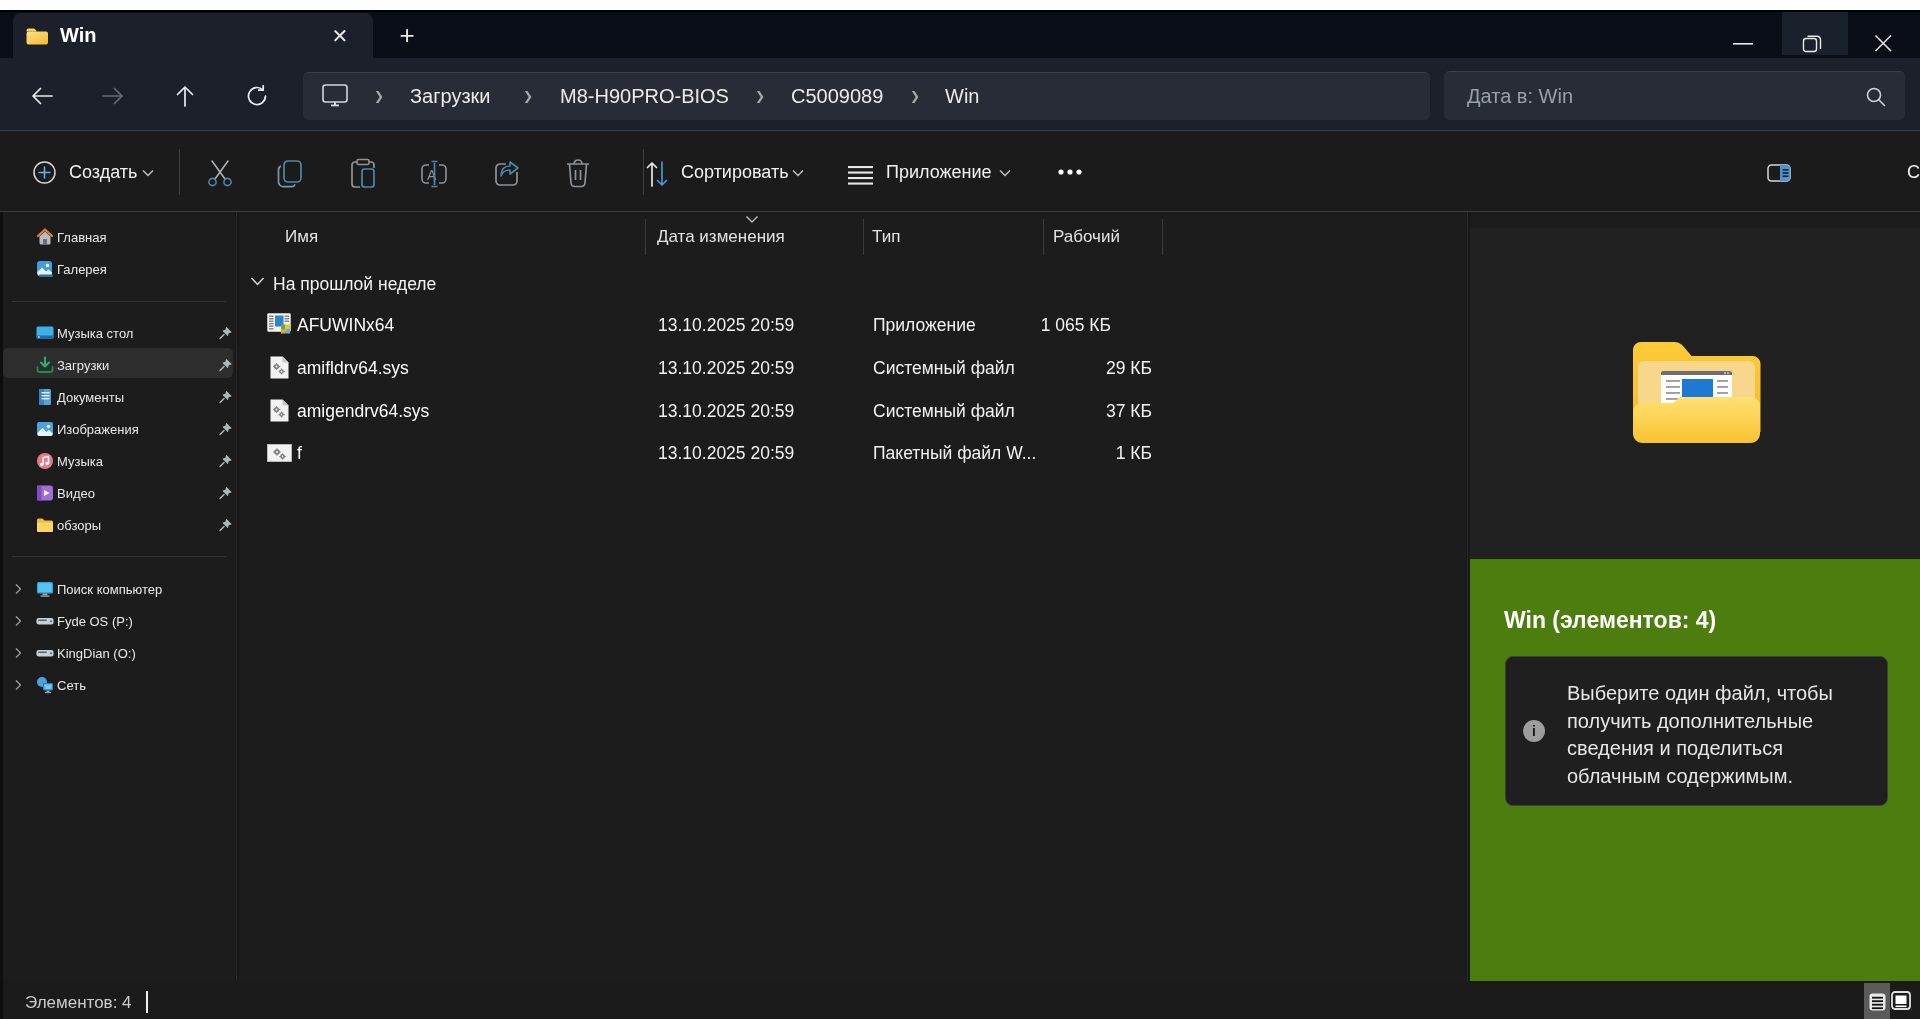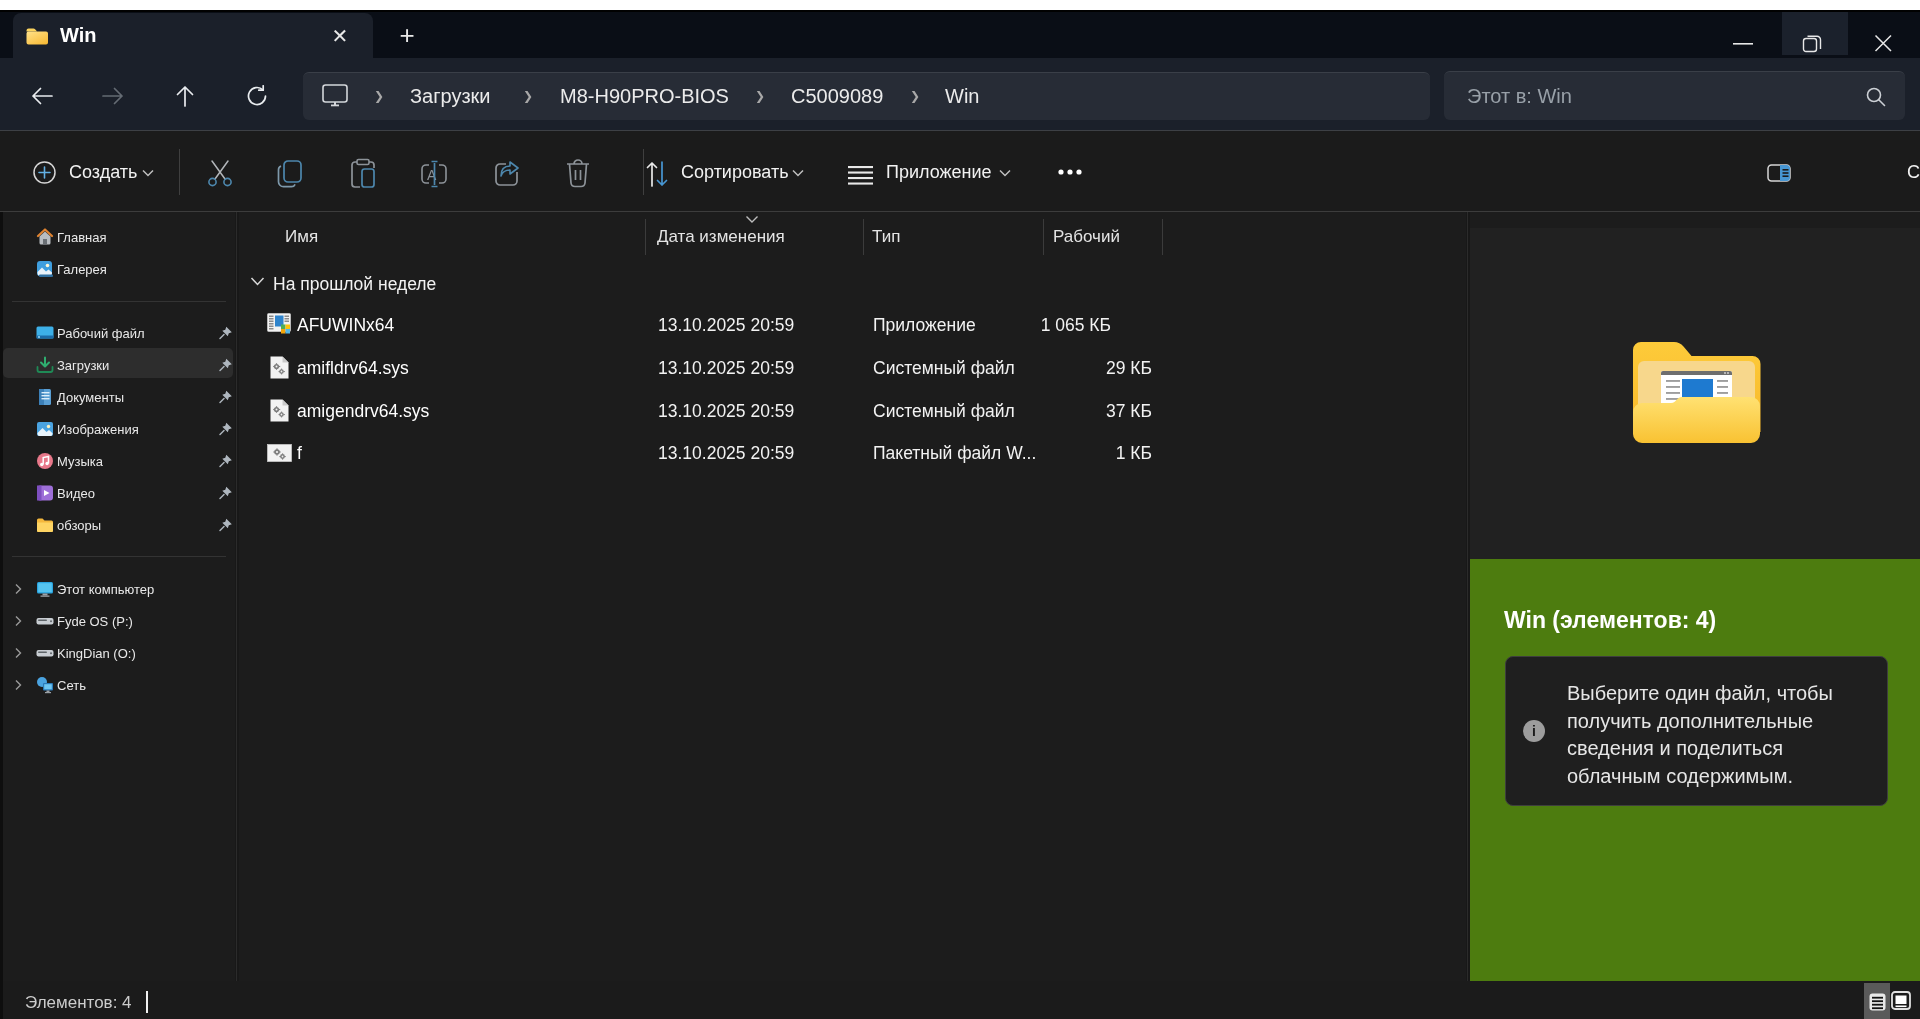--- a/index.html
+++ b/index.html
@@ -122,21 +122,21 @@
     </svg>
     <svg class="abs" style="left:175px;top:27px" width="20" height="22" viewBox="0 0 20 22">
       <path d="M10 21 V2 M2.5 9.5 L10 2 l7.5 7.5" stroke="#e9ecef" stroke-width="1.7" fill="none" stroke-linecap="round" stroke-linejoin="round"></path>
     </svg>
     <svg class="abs" style="left:246px;top:27px" width="22" height="22" viewBox="0 0 22 22">
       <path d="M19.5 11 a8.5 8.5 0 1 1 -2.6 -6.1" fill="none" stroke="#e9ecef" stroke-width="1.7" stroke-linecap="round"></path>
       <path d="M17.2 0.8 v4.4 h-4.4" fill="none" stroke="#e9ecef" stroke-width="1.7" stroke-linecap="round" stroke-linejoin="round"></path>
     </svg>
     <div id="addrbar" class="abs"></div>
     <div id="searchbar" class="abs">
-        <span class="ph">Этот в: Win</span>
+        <span class="ph">Дата в: Win</span>
       <svg class="abs" style="left:421px;top:14px" width="21" height="21" viewBox="0 0 21 21">
         <circle cx="9" cy="9" r="6.5" fill="none" stroke="#ccd0d5" stroke-width="1.6"></circle>
         <path d="M14 14 L19.5 19.5" stroke="#ccd0d5" stroke-width="1.6" stroke-linecap="round"></path>
       </svg>
     </div>
     <svg class="abs" style="left:322px;top:26px" width="26" height="24" viewBox="0 0 26 24">
       <rect x="1" y="1" width="24" height="17" rx="2.5" fill="none" stroke="#d4d7db" stroke-width="1.6"></rect>
       <rect x="9" y="20.5" width="8" height="1.8" fill="#d4d7db"></rect>
       <rect x="12" y="18" width="2" height="3" fill="#d4d7db"></rect>
     </svg>
@@ -253,21 +253,21 @@
         </svg>
         <span class="label">Галерея</span>
       </div>
       <div class="abs sdiv" style="top:89px"></div>
       <div class="abs srow" style="top:105px">
         <svg class="icon" viewBox="0 0 18 18">
           <rect x="0.5" y="2.5" width="17" height="12" rx="1.5" fill="#3db0e8"></rect>
           <rect x="0.5" y="11.5" width="17" height="3" fill="#1c6ca8"></rect>
           <rect x="2" y="12.2" width="2" height="1.6" fill="#8fd0f0"></rect>
         </svg>
-        <span class="label">Рабочий файл</span>
+        <span class="label">Музыка стол</span>
         <svg class="pin" viewBox="0 0 15 15">
           <path d="M8.3 1.2 L13.8 6.7 L10.8 7.7 L9.8 10.7 L4.3 5.2 L7.3 4.2 z" fill="#aeb6be"></path>
           <path d="M6 9 L2 13" stroke="#aeb6be" stroke-width="1.5" stroke-linecap="round"></path>
         </svg>
       </div>
       <div id="selrow" class="abs"></div>
       <div class="abs srow" style="top:137px">
         <svg class="icon" viewBox="0 0 18 18">
           <path d="M9 1.5 V10 M5 6.5 L9 10.5 L13 6.5" fill="none" stroke="#2fae70" stroke-width="2" stroke-linecap="round" stroke-linejoin="round"></path>
           <path d="M1.5 11 v3 a2 2 0 0 0 2 2 h11 a2 2 0 0 0 2 -2 v-3" fill="none" stroke="#1f8a56" stroke-width="1.8" stroke-linecap="round"></path>
@@ -344,21 +344,21 @@
       <div class="abs srow" style="top:361px">
         <svg class="exp" viewBox="0 0 12 12">
             <path d="M4 1.5 L8.5 6 L4 10.5" fill="none" stroke="#9a9a9a" stroke-width="1.4"></path>
           </svg>
         <svg class="icon" viewBox="0 0 18 18">
           <rect x="1" y="2" width="16" height="11.5" rx="1.5" fill="#2aa5e0"></rect>
           <rect x="2.2" y="3.2" width="13.6" height="9" fill="#55c4f0"></rect>
           <rect x="6.5" y="13.5" width="5" height="2" fill="#9aa0a6"></rect>
           <rect x="4.5" y="15.5" width="9" height="1.3" fill="#9aa0a6"></rect>
         </svg>
-        <span class="label">Этот компьютер</span>
+        <span class="label">Поиск компьютер</span>
       </div>
       <div class="abs srow" style="top:393px">
         <svg class="exp" viewBox="0 0 12 12">
             <path d="M4 1.5 L8.5 6 L4 10.5" fill="none" stroke="#9a9a9a" stroke-width="1.4"></path>
           </svg>
         <svg class="icon" viewBox="0 0 18 18">
           <rect x="0.5" y="6" width="17" height="6.5" rx="2" fill="#c8cdd2"></rect>
           <rect x="2" y="7.5" width="9" height="1.6" rx="0.8" fill="#5f6569"></rect>
           <circle cx="15" cy="9.2" r="1" fill="#5f6569"></circle>
         </svg>

